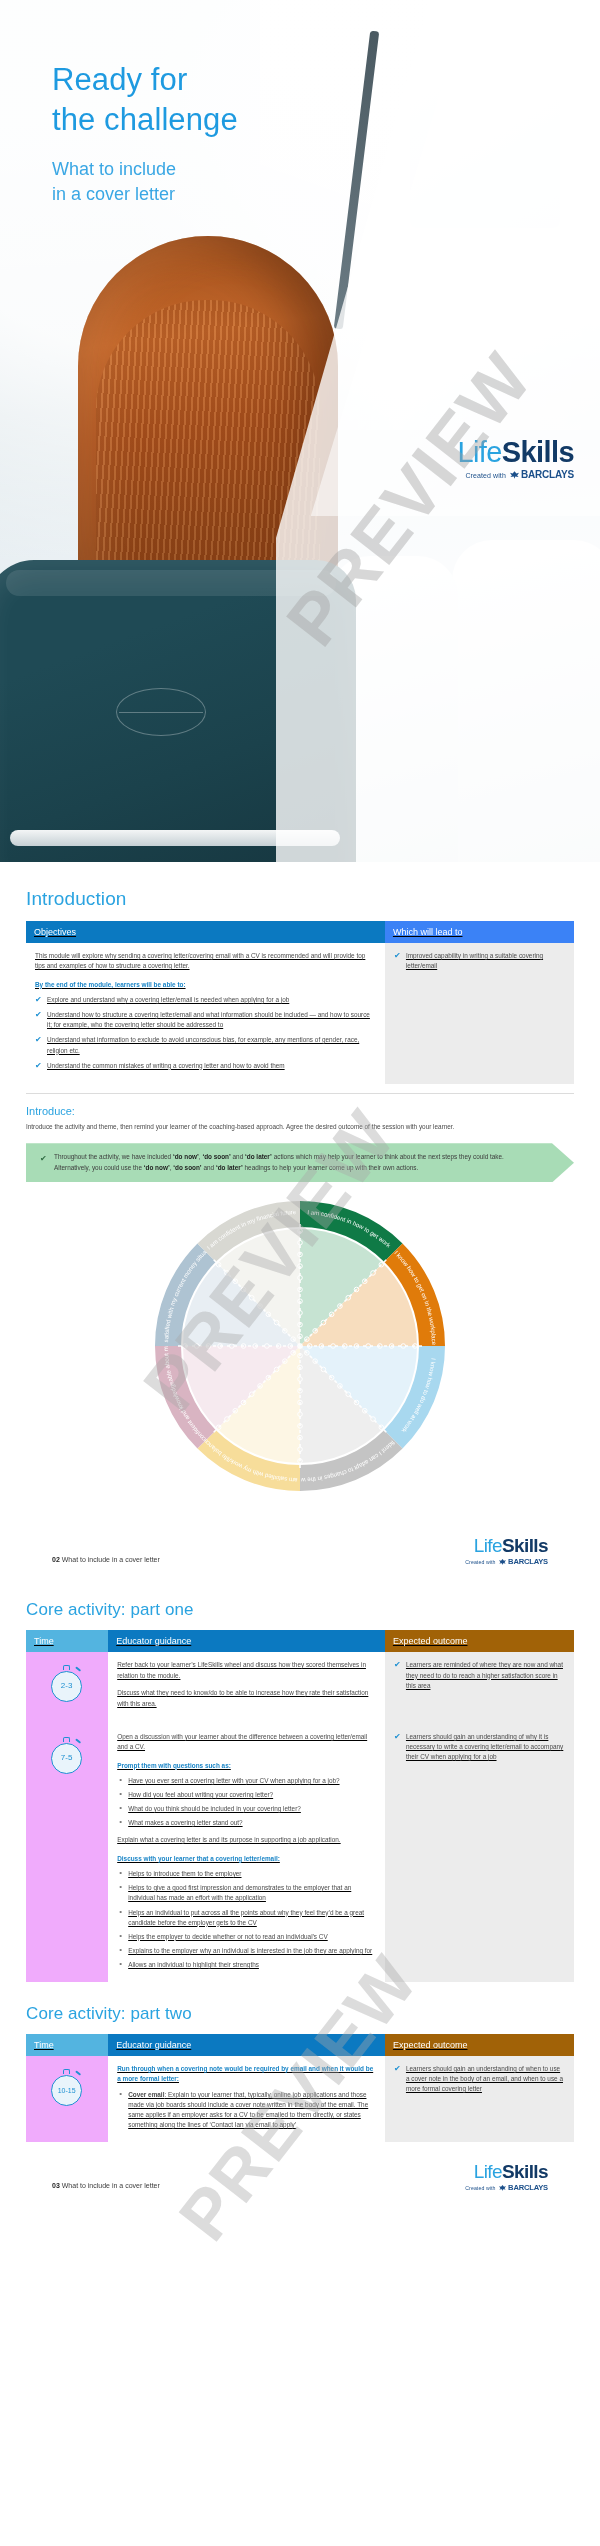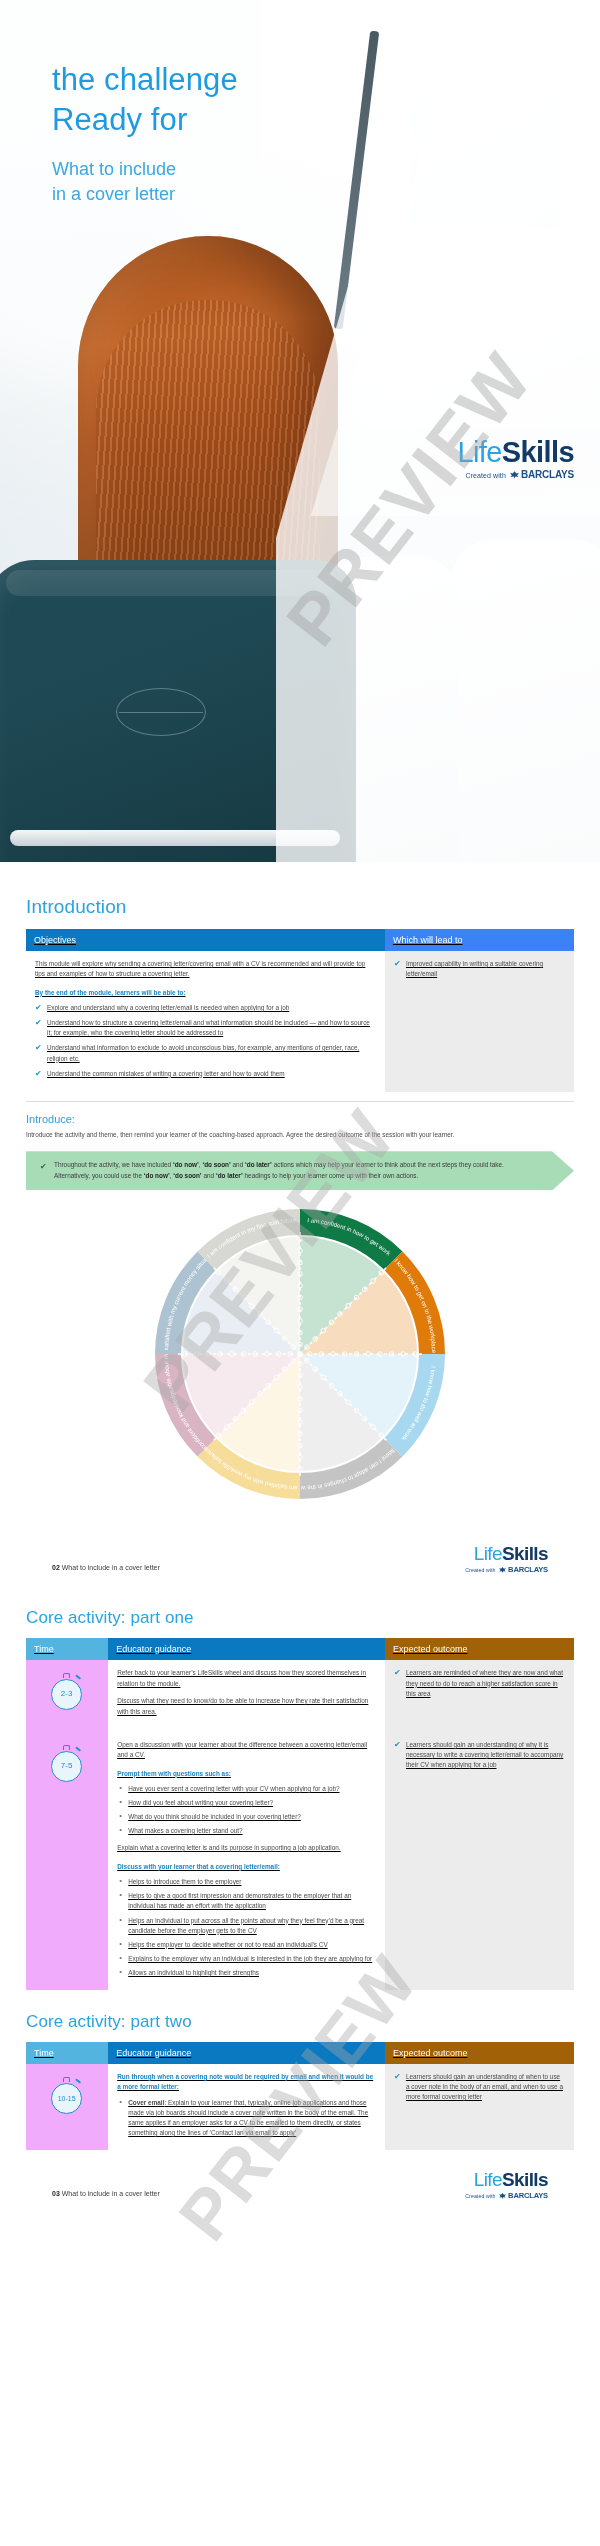--- a/index.html
+++ b/index.html
@@ -216,22 +216,22 @@
   <div class="cover-seat-w1"></div>
   <div class="cover-seat">
     <div class="cover-seat-knob"></div>
   </div>
   <div class="cover-rail"></div>
   <div class="cover-sweep"></div>
   <div class="cover-sweep2"></div>
 
   <div class="cover-title-wrap">
     <div class="cover-title">
+      <div>Ready for</div>
       <div>the challenge</div>
-      <div>Ready for</div>
     </div>
     <div class="cover-sub">
       <div>What to include</div>
       <div>in a cover letter</div>
     </div>
   </div>
 
   <div class="cover-logo ls-logo">
     <div class="ls-word"><span class="ls-life">Life</span><span class="ls-skills">Skills</span></div>
     <div class="ls-by">
@@ -241,21 +241,21 @@
             <path d="M12 0 L17 6 L24 4 L19 11 L23 15 L14 14 L12 20 L10 14 L1 15 L5 11 L0 4 L7 6 Z" fill="#1b4f8a"></path>
           </svg>
       </span><b>BARCLAYS</b>
     </div>
   </div>
 
   <div class="wm wm-cover">PREVIEW</div>
 </div>
 
 <div class="page" style="padding-top:26px;">
-  <div class="sec-title" style="font-size:19px;margin-bottom:11px;margin-top:8px;">Introduction</div>
+  <div class="sec-title" style="font-size:19px;margin-bottom:11px;">Introduction</div>
 
   <table class="tbl">
     <colgroup>
         <col style="width:65.5%">
         <col style="width:34.5%">
       </colgroup>
     <thead>
       <tr>
         <th class="th-obj">Objectives</th>
         <th class="th-lead">Which will lead to</th>

